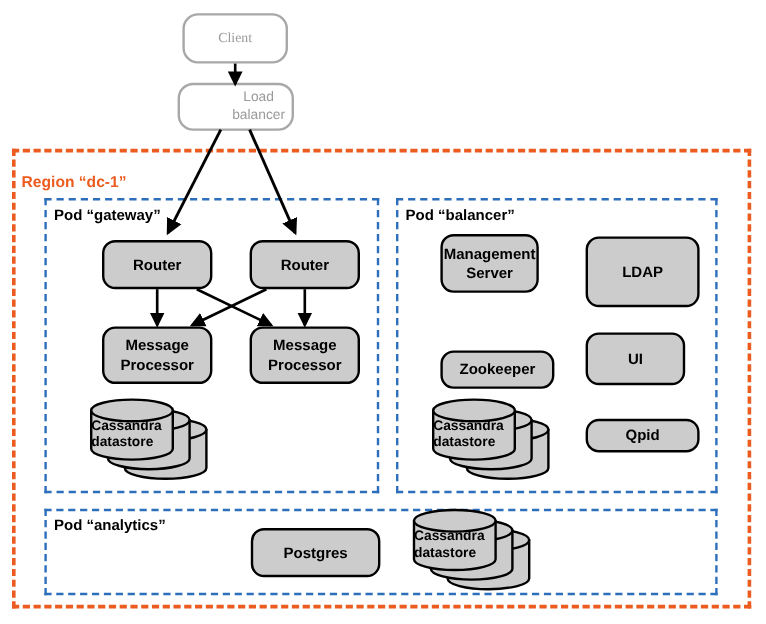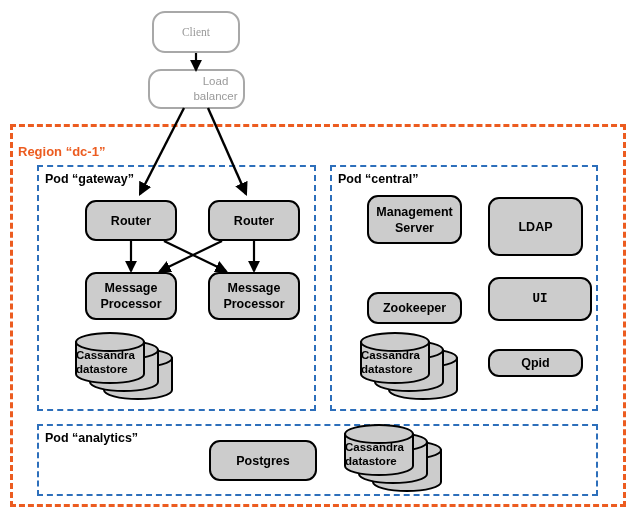--- a/index.html
+++ b/index.html
@@ -181,36 +181,36 @@
         <ellipse cx="34" cy="1" rx="34" ry="9"></ellipse>
       </g>
     </svg>
     <div class="cyl-text" style="left:0px; top:7px; width:68px;">
       <span>Cassandra</span><br>
       <span>datastore</span>
     </div>
   </div>
 
   <div class="pod" style="left:330px; top:165px; width:268px; height:246px;"></div>
-  <div class="pod-label" style="left:338px; top:172px;">Pod “central”</div>
-
-  <div class="node solid" style="left:367px; top:195px; width:95px; height:49px;">
+  <div class="pod-label" style="left:338px; top:172px;">Pod “balancer”</div>
+
+  <div class="node solid" style="left:367px; top:195px; width:82px; height:49px;">
     <span class="lbl">
       <span>Management</span>
       <span class="l2">Server</span>
     </span>
   </div>
   <div class="node solid" style="left:488px; top:197px; width:95px; height:59px;">
     <span class="lbl">LDAP</span>
   </div>
 
   <div class="node solid" style="left:367px; top:292px; width:95px; height:32px;">
     <span class="lbl">Zookeeper</span>
   </div>
-  <div class="node solid" style="left:488px; top:277px; width:104px; height:44px;font-family:Liberation Mono, monospace;">
+  <div class="node solid" style="left:488px; top:277px; width:83px; height:44px;">
     <span class="lbl">UI</span>
   </div>
 
   <div class="cyl-stack" style="left:361px; top:341px; width:124px; height:62px;">
     <svg width="124" height="62" viewBox="0 0 124 62">
       <g stroke="#000000" stroke-width="2" fill="#cccccc" stroke-linejoin="round">
         <path d="M 28 17 h 68 v 32 a 34 9 0 0 1 -68 0 z"></path>
         <ellipse cx="62" cy="17" rx="34" ry="9"></ellipse>
         <path d="M 14 9 h 68 v 32 a 34 9 0 0 1 -68 0 z"></path>
         <ellipse cx="48" cy="9" rx="34" ry="9"></ellipse>

